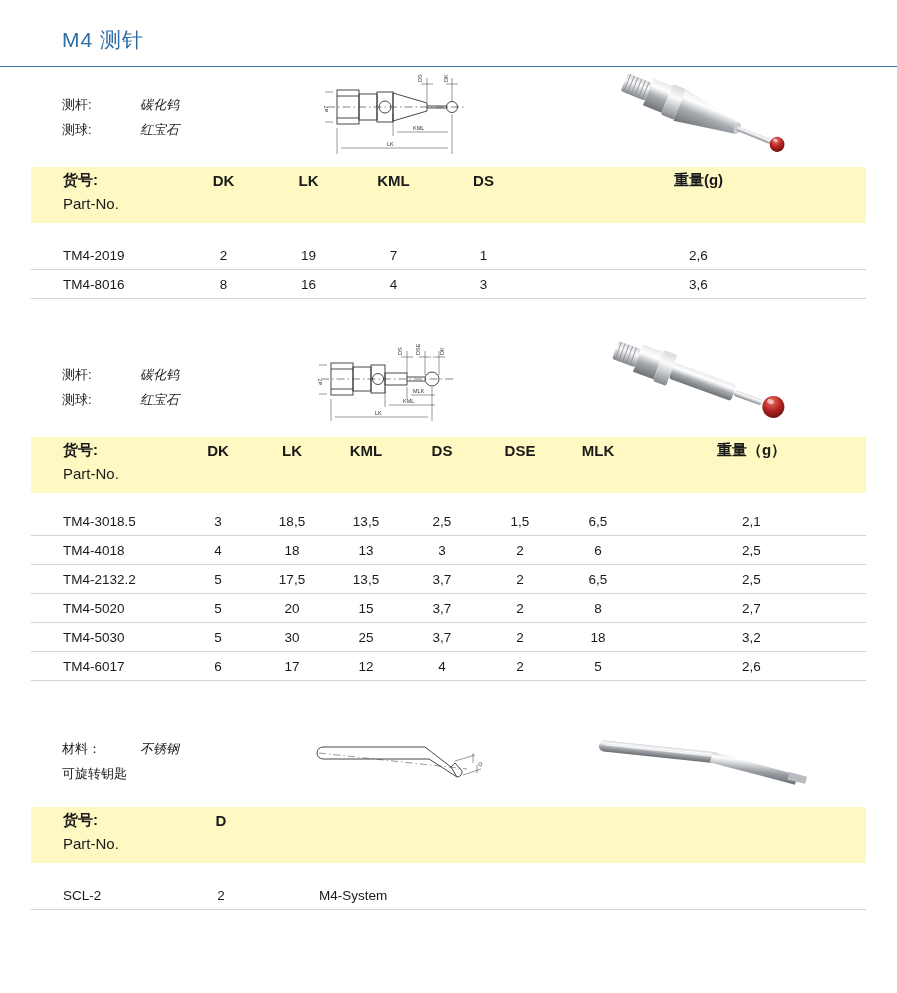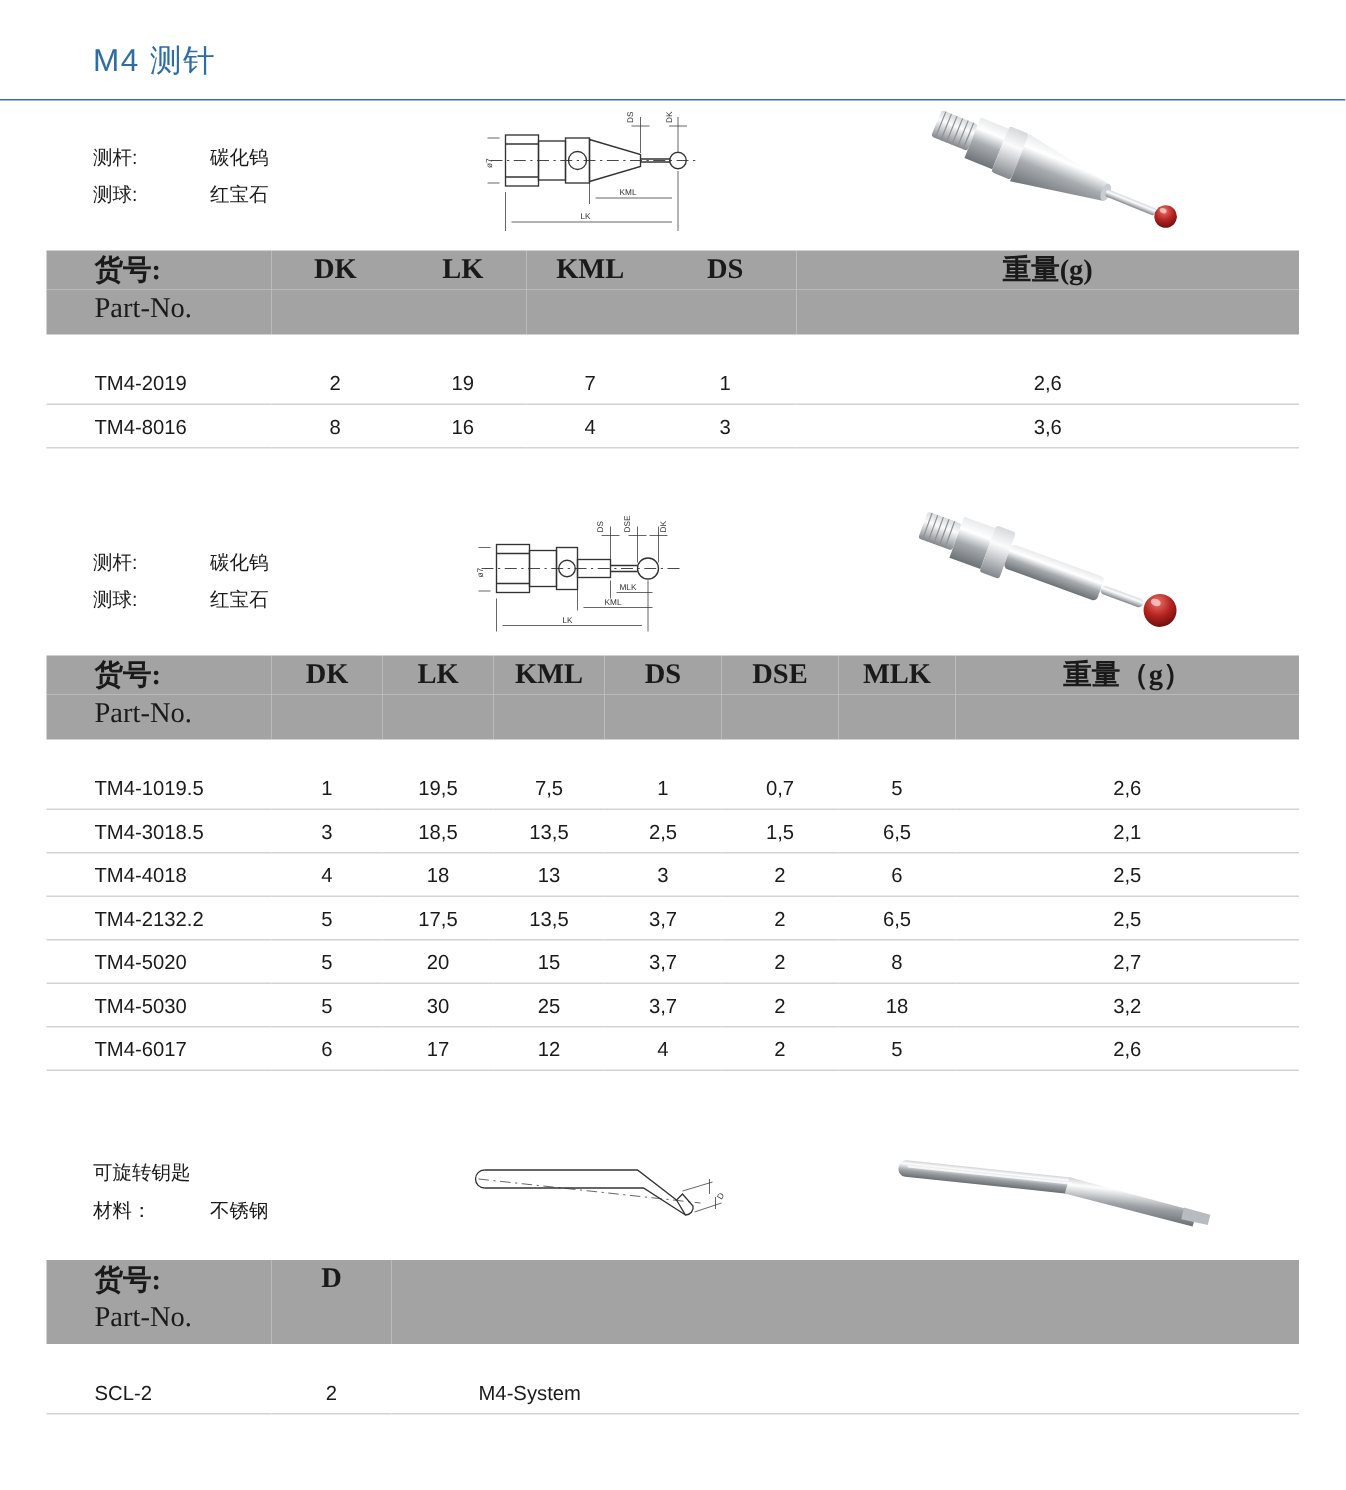--- a/index.html
+++ b/index.html
@@ -57,20 +57,21 @@
   }
   .spec-labels .line {
     display: flex;
   }
   .spec-labels .k {
     width: 78px;
     flex: none;
   }
   .spec-labels .v {
     flex: none;
+    font-style: italic;
   }
   .drawing {
     width: 300px;
     flex: none;
     display: flex;
     justify-content: center;
     align-items: center;
   }
   .photo {
     flex: 1;
@@ -85,25 +86,24 @@
     margin-left: 31px;
     table-layout: fixed;
     font-size: 13.5px;
   }
   table.data td, table.data th {
     padding: 0;
     text-align: center;
     vertical-align: middle;
   }
   .hdr-band td {
-    background: #a3a3a3;
+    background: #fef9c3;
     height: 26px;
     font-weight: bold;
-    font-size: 19px;
-    font-family: Liberation Serif, serif;
+    font-size: 15px;
   }
   .hdr-band.second td {
     font-weight: normal;
     height: 28px;
     vertical-align: top;
     padding-top: 2px;
   }
   .cell-left {
     text-align: left !important;
     padding-left: 32px !important;
@@ -408,30 +408,20 @@
             <td></td>
           <td></td>
             <td></td>
             <td></td>
             <td></td>
         </tr>
         <tr>
             <td colspan="8" class="gap-small"></td>
           </tr>
 
-        <tr class="rowline first">
-          <td class="cell-left">TM4-1019.5</td>
-          <td>1</td>
-          <td>19,5</td>
-          <td>7,5</td>
-          <td>1</td>
-          <td>0,7</td>
-          <td>5</td>
-          <td>2,6</td>
-        </tr>
         <tr class="rowline">
           <td class="cell-left">TM4-3018.5</td>
           <td>3</td>
           <td>18,5</td>
           <td>13,5</td>
           <td>2,5</td>
           <td>1,5</td>
           <td>6,5</td>
           <td>2,1</td>
         </tr>
@@ -488,25 +478,25 @@
       </tbody>
     </table>
   </div>
 
   <div class="section">
     <div style="height:34px"></div>
     <div class="spec-row" style="min-height:92px">
 
       <div class="spec-labels">
         <div class="line">
-          <span>可旋转钥匙</span>
+          <span class="k">材料：</span>
+          <span class="v">不锈钢</span>
         </div>
         <div class="line">
-          <span class="k">材料：</span>
-          <span class="v">不锈钢</span>
+          <span>可旋转钥匙</span>
         </div>
       </div>
 
       <div class="drawing">
         <svg width="190" height="80" viewBox="0 0 190 80">
           <g stroke="#333" fill="none" stroke-width="0.9">
             <path d="M18 26 L120 26 L146 46 M18 38 L124 38 L152 56"></path>
             <path d="M18 26 A6 6 0 0 0 18 38"></path>
             <path d="M146 46 L152 56 A5 5 0 0 0 157 50 L150 42 Z" fill="#ffffff"></path>
             <line x1="14" y1="32" x2="162" y2="48" stroke-dasharray="7 3 1.5 3" stroke-width="0.5"></line>

